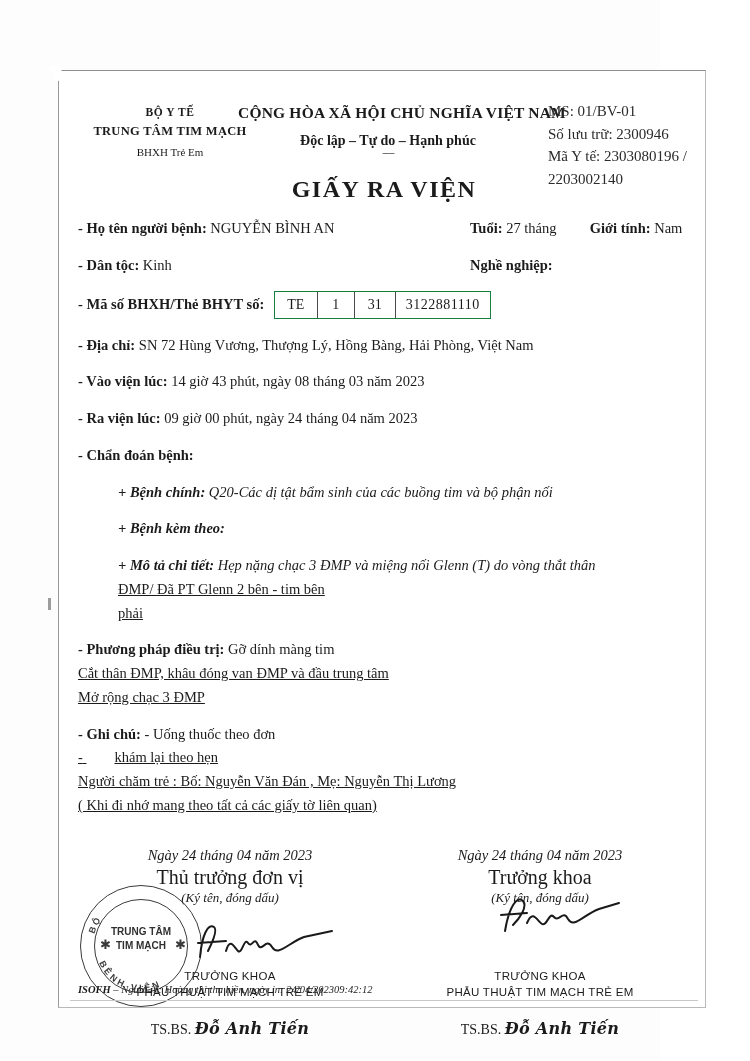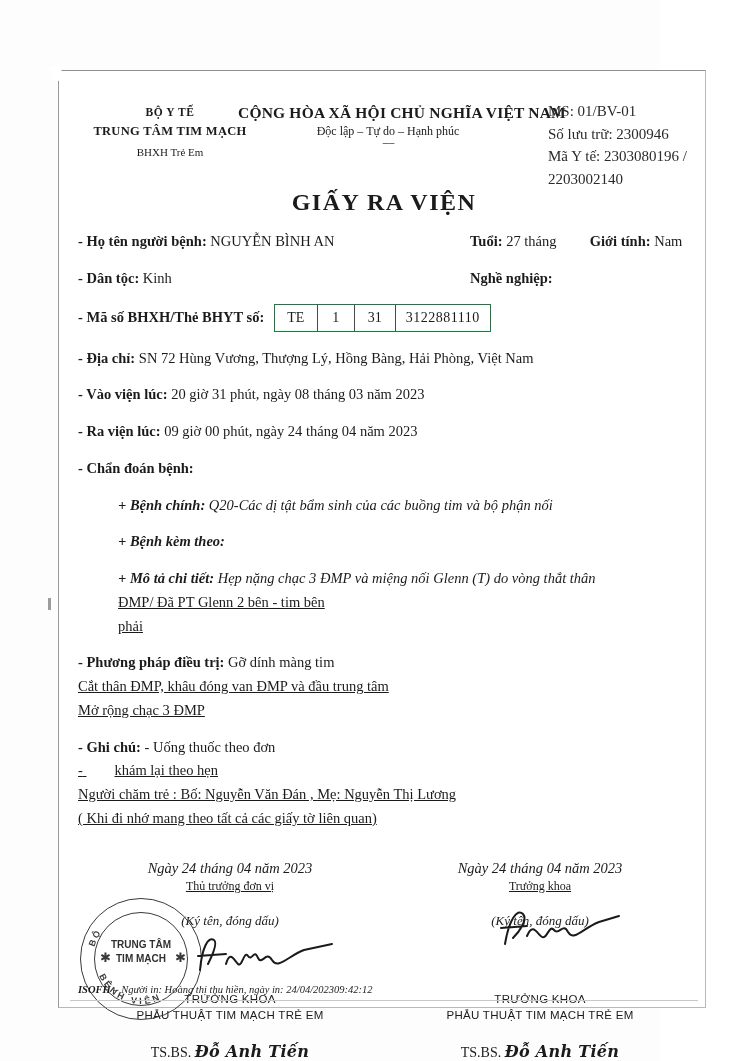--- a/index.html
+++ b/index.html
@@ -72,23 +72,23 @@
     width: 300px;
     text-align: center;
   }
   .national .n1 {
     font-size: 15.5px;
     font-weight: bold;
     letter-spacing: .2px;
     white-space: nowrap;
   }
   .national .n2 {
-    font-size: 12px;
-    font-weight: normal;
-    margin-top: 2px;
+    font-size: 14px;
+    font-weight: bold;
+    margin-top: 11px;
   }
   .national .n3 {
     font-size: 10px;
     letter-spacing: -1px;
     color: #555;
     margin-top: -2px;
   }
   .meta {
     position: absolute;
     left: 478px;
@@ -97,21 +97,21 @@
     font-size: 15px;
     line-height: 1.5;
     color: #2a2a2a;
   }
   
   .doc-title {
     text-align: center;
     font-size: 24px;
     font-weight: bold;
     letter-spacing: 1.5px;
-    margin-top: 23px;
+    margin-top: 10px;
   }
   
   .row {
     position: relative;
     font-size: 14.5px;
     line-height: 1.5;
     margin-top: 15px;
     padding-left: 8px;
   }
   .lbl { font-weight: bold; }
@@ -158,22 +158,22 @@
     text-align: center;
     width: 260px;
   }
   .sig-left { left: 30px; top: 0; }
   .sig-right { left: 340px; top: 0; }
   .sig-date {
     font-family: "Liberation Serif", serif;
     font-style: italic;
     font-size: 14.5px;
   }
-  .sig-role { font-size: 12px; margin-top: 2px; text-decoration: underline; }
-  .sig-note { font-style: italic; font-size: 13px; margin-top: 19px; }
+  .sig-role { font-size: 20px; margin-top: 2px; }
+  .sig-note { font-style: italic; font-size: 13px; margin-top: 1px; }
   .sig-dept {
     font-family: "Liberation Sans", sans-serif;
     font-size: 11.5px;
     letter-spacing: .3px;
     line-height: 1.45;
   }
   .sig-name-line {
     font-size: 14px;
     margin-top: 18px;
     white-space: nowrap;
@@ -306,21 +306,21 @@
       </span>
     </div>
 
     <div class="row">
       <span class="lbl">- Địa chỉ:</span>
       <span>SN 72 Hùng Vương, Thượng Lý, Hồng Bàng, Hải Phòng, Việt Nam</span>
     </div>
 
     <div class="row">
       <span class="lbl">- Vào viện lúc:</span>
-      <span>20 giờ 31 phút, ngày 08 tháng 03 năm 2023</span>
+      <span>14 giờ 43 phút, ngày 08 tháng 03 năm 2023</span>
     </div>
 
     <div class="row">
       <span class="lbl">- Ra viện lúc:</span>
       <span>09 giờ 00 phút, ngày 24 tháng 04 năm 2023</span>
     </div>
 
     <div class="row">
       <span class="lbl">- Chẩn đoán bệnh:</span>
     </div>

